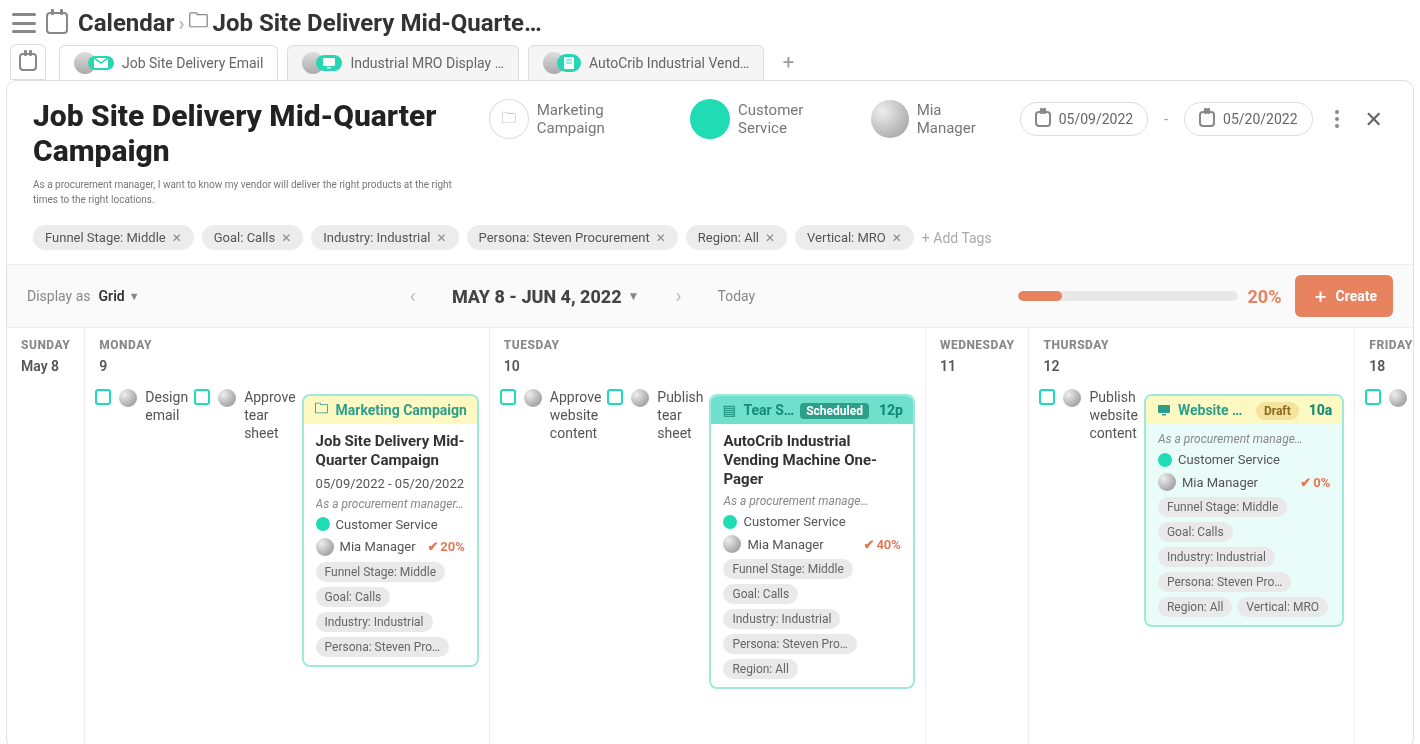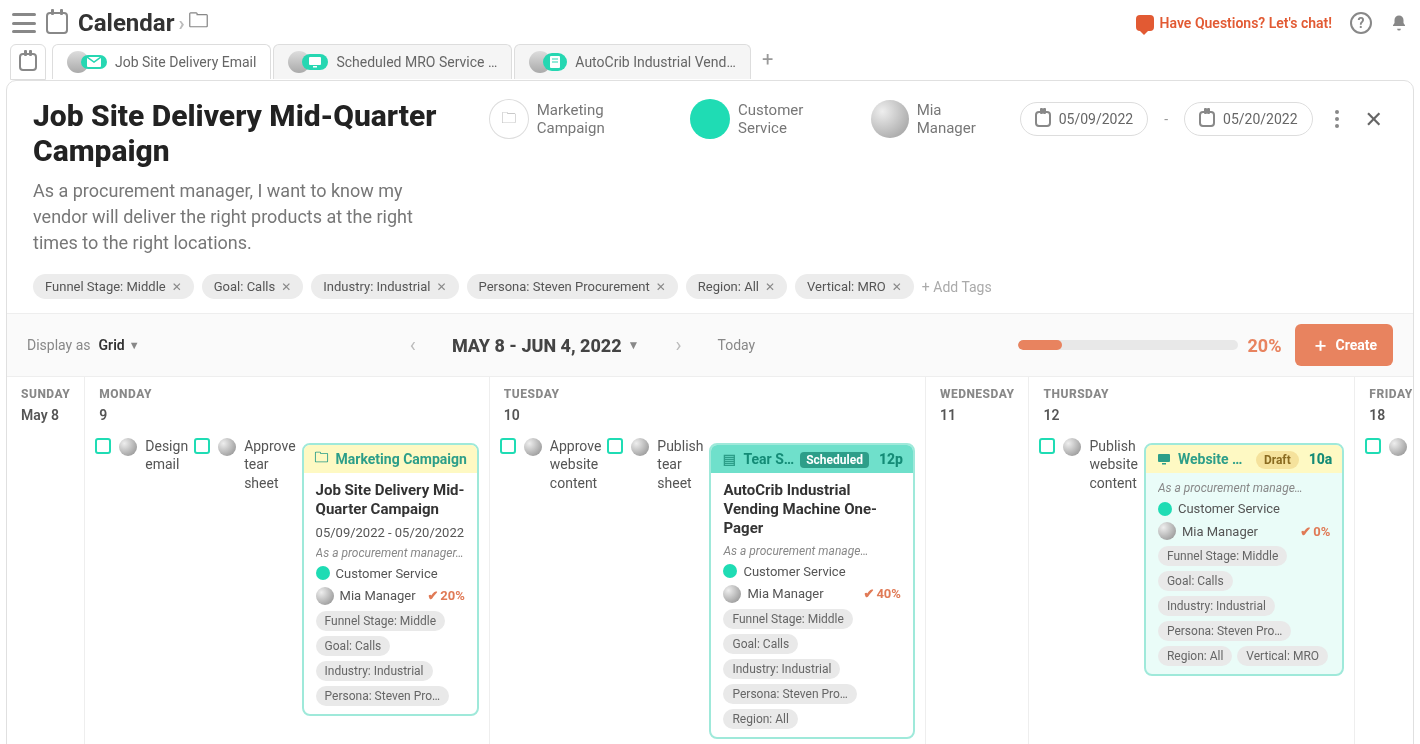--- a/index.html
+++ b/index.html
@@ -23,36 +23,36 @@
   .breadcrumb { display:flex; align-items:center; gap:4px; font-size:24px; font-weight:700; color:#333; }
   .folder-glyph { color:#888; font-size:20px; }
   .chev-glyph { color:#bbb; font-size:20px;}
   .top-right { margin-left:auto; display:flex; align-items:center; gap:18px; }
   .chat-link { color:#e25a33; font-weight:600; display:flex; align-items:center; gap:6px; }
   .chat-bubble { width:18px; height:16px; background:#e25a33; border-radius:4px; position:relative;}
   .chat-bubble::after{content:"";position:absolute;bottom:-4px;left:4px;width:0;height:0;border-left:4px solid transparent;border-right:4px solid transparent;border-top:4px solid #e25a33;}
   .question-circle{width:22px;height:22px;border:2px solid #888;border-radius:50%;display:flex;align-items:center;justify-content:center;color:#888;font-weight:700;font-size:14px;}
   .bell-icon{width:18px;height:20px;color:#888;}
 
-  .tabs-row { display:flex; align-items:flex-start; gap:2px; padding:0 10px; border-bottom:0; }
+  .tabs-row { display:flex; align-items:center; gap:9px; padding:0 10px; border-bottom:0; }
   .tab-home { width:36px; height:36px; border:1px solid #ddd; border-radius:6px 6px 0 0; display:flex; align-items:center; justify-content:center; background:#fff; margin-right:4px;}
   .tab { display:flex; align-items:center; gap:8px; padding:6px 14px; border:1px solid #ddd; border-bottom:none; border-radius:6px 6px 0 0; background:#f5f5f5; color:#666; font-size:14px; max-width:260px;}
   .tab .avatar-lozenge { display:flex; align-items:center; }
   .tab .icon-pill { background:#26d7b2; border-radius:10px; padding:2px 6px; display:flex; align-items:center; justify-content:center; color:#fff; margin-left:-8px; }
   .tab .mini-avatar { width:22px; height:22px; border-radius:50%; background:linear-gradient(#ddd,#aaa); }
   .tab.active { background:#fff; }
   .tab-plus { width:30px; height:30px; display:flex; align-items:center; justify-content:center; color:#999; font-size:20px; }
 
   .panel { border:1px solid #e0e0e0; border-radius:10px; margin:0 6px; background:#fff; overflow:hidden; }
 
   .header-block { padding:18px 26px 12px; }
   .header-row { display:flex; align-items:flex-start; gap:16px; }
   .title-area { flex:0 0 440px; }
   .page-title { font-size:30px; font-weight:800; line-height:1.15; color:#222;}
-  .page-desc { color:#777; font-size:18px; margin-top:10px; max-width:420px; line-height:1.45;}
+  .page-desc { color:#777; font-size:10px; margin-top:10px; max-width:420px; line-height:1.45;}
   .meta-row { display:flex; align-items:center; gap:16px; margin-left:auto; }
   .meta-item { display:flex; align-items:center; gap:8px; color:#777; font-size:15px;}
   .circle-icon{width:40px;height:40px;border:1px solid #ddd;border-radius:50%;display:flex;align-items:center;justify-content:center;color:#999;}
   .teal-dot{width:40px;height:40px;border-radius:50%;background:#1fdcb4;}
   .user-avatar{width:38px;height:38px;border-radius:50%;background:radial-gradient(circle at 30% 30%, #eee, #999);}
   .date-box{display:flex;align-items:center;gap:8px;border:1px solid #ddd;border-radius:22px;padding:8px 14px;color:#666;}
   .date-sep{color:#999;}
   .kebab{display:flex;flex-direction:column;gap:3px;padding:6px;}
   .kebab span{width:4px;height:4px;background:#888;border-radius:50%;}
   .close-x{font-size:22px;color:#666;padding:4px;}
@@ -119,30 +119,21 @@
   <div class="hamburger-icon">
       <span></span>
       <span></span>
       <span></span>
     </div>
   <div class="cal-mini-icon"></div>
   <div class="breadcrumb">
     <span>Calendar</span>
     <span class="chev-glyph">›</span>
     <span class="folder-glyph">🗀</span>
-  </div>
-  <div class="top-right">
-    <div class="chat-link">
-      <div class="chat-bubble"></div>
-      <span>Have Questions? Let's chat!</span>
-    </div>
-    <div class="question-circle">?</div>
-    <svg class="bell-icon" viewBox="0 0 24 24" fill="#888">
-        <path d="M12 2a6 6 0 0 0-6 6v4l-2 3v1h16v-1l-2-3V8a6 6 0 0 0-6-6zm0 20a2.5 2.5 0 0 0 2.5-2.5h-5A2.5 2.5 0 0 0 12 22z"></path>
-      </svg>
+    <span>Job Site Delivery Mid-Quarte…</span>
   </div>
 </div>
 
 <div class="tabs-row">
   <div class="tab-home">
     <div class="cal-mini-icon" style="width:18px;height:18px;"></div>
   </div>
   <div class="tab active">
     <div class="avatar-lozenge">
       <div class="mini-avatar"></div>
@@ -158,21 +149,21 @@
   <div class="tab">
     <div class="avatar-lozenge">
       <div class="mini-avatar"></div>
       <div class="icon-pill">
         <svg width="14" height="12" viewBox="0 0 14 12" fill="#fff">
             <rect x="1" y="1" width="12" height="8" rx="1"></rect>
             <rect x="5" y="10" width="4" height="1.5"></rect>
           </svg>
       </div>
     </div>
-    <span class="trunc">Scheduled MRO Service …</span>
+    <span class="trunc">Industrial MRO Display …</span>
   </div>
   <div class="tab">
     <div class="avatar-lozenge">
       <div class="mini-avatar"></div>
       <div class="icon-pill">
         <svg width="12" height="14" viewBox="0 0 12 14" fill="#fff">
             <rect x="1" y="1" width="10" height="12" rx="1"></rect>
             <line x1="3" y1="4" x2="9" y2="4" stroke="#26d7b2"></line>
             <line x1="3" y1="7" x2="9" y2="7" stroke="#26d7b2"></line>
           </svg>

